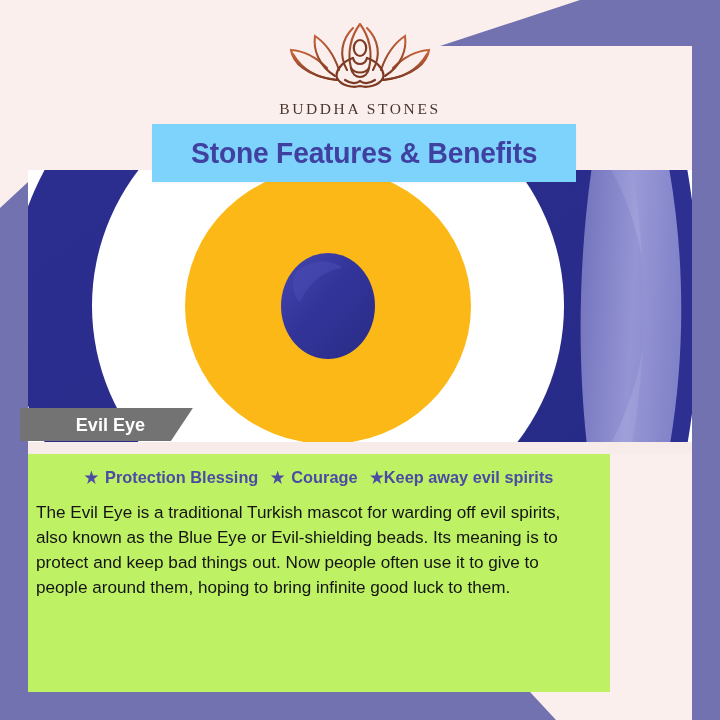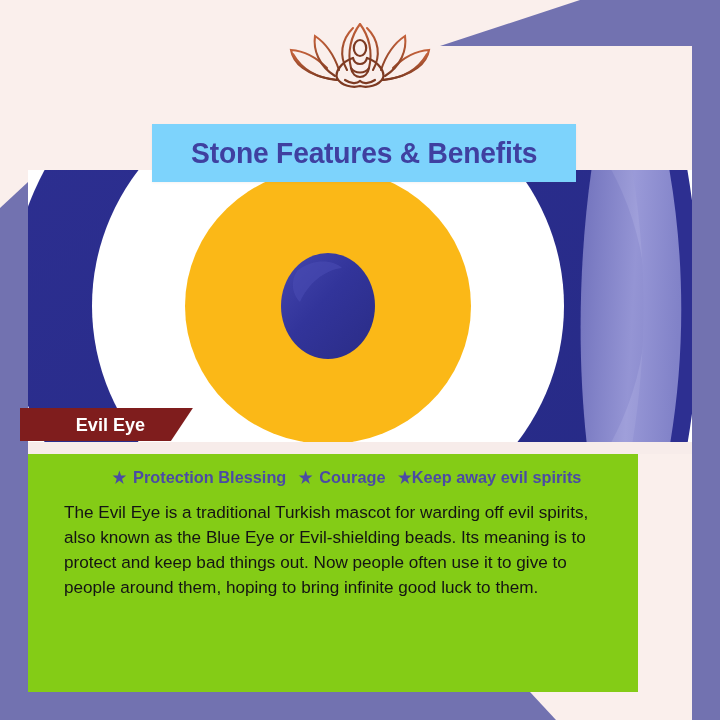--- a/index.html
+++ b/index.html
@@ -92,21 +92,21 @@
     z-index:3;
   }
   .hero svg{ display:block; }
 
   
   .eye-tag{
     position:absolute;
     left:20px; top:408px;
     height:33px;
     z-index:8;
-    background:#7f1d1d;
+    background:#737373;
     padding:0 46px 0 54px;
     display:flex; align-items:center;
     clip-path:polygon(0 0, 100% 0, calc(100% - 22px) 100%, 0 100%);
   }
   .eye-tag-text{
     font-family:"Liberation Sans Narrow","Liberation Sans", sans-serif;
     font-size:19px;
     font-weight:bold;
     color:#ffffff;
     white-space:nowrap;
@@ -119,23 +119,22 @@
     left:28px; top:442px; width:664px; height:12px;
     background:#f7ecea;
     z-index:4;
   }
 
   
   .content{
     position:absolute;
     left:28px; top:454px;
     width:582px; height:238px;
-    background:#84cc16;
+    background:#bef264;
     z-index:4;
-    padding-left:28px;
   }
   .features{
     margin-top:14px;
     text-align:center;
     font-family:"Liberation Sans Narrow","Liberation Sans", sans-serif;
     font-weight:bold;
     font-size:17px;
     color:#4b4ba4;
     white-space:nowrap;
     transform:scaleX(.96);
@@ -199,20 +198,21 @@
         <path d="M92 40 C104 44 110 54 108 60"></path>
 
         <path d="M78 40 C80 48 90 48 92 40"></path>
         <path d="M76 50 C78 62 92 62 94 50"></path>
 
         <path d="M62 60 C66 68 78 70 85 68 C92 70 104 68 108 60"></path>
         <path d="M70 62 C76 66 82 66 85 63"></path>
         <path d="M100 62 C94 66 88 66 85 63"></path>
       </g>
     </svg>
+    <div class="logo-word">BUDDHA STONES</div>
   </div>
 
   <div class="title-banner">
     <div class="title-text">Stone Features &amp; Benefits</div>
   </div>
 
   <div class="hero">
     <svg width="664" height="272" viewBox="0 0 664 272">
       <defs>
         <clipPath id="heroclip">

